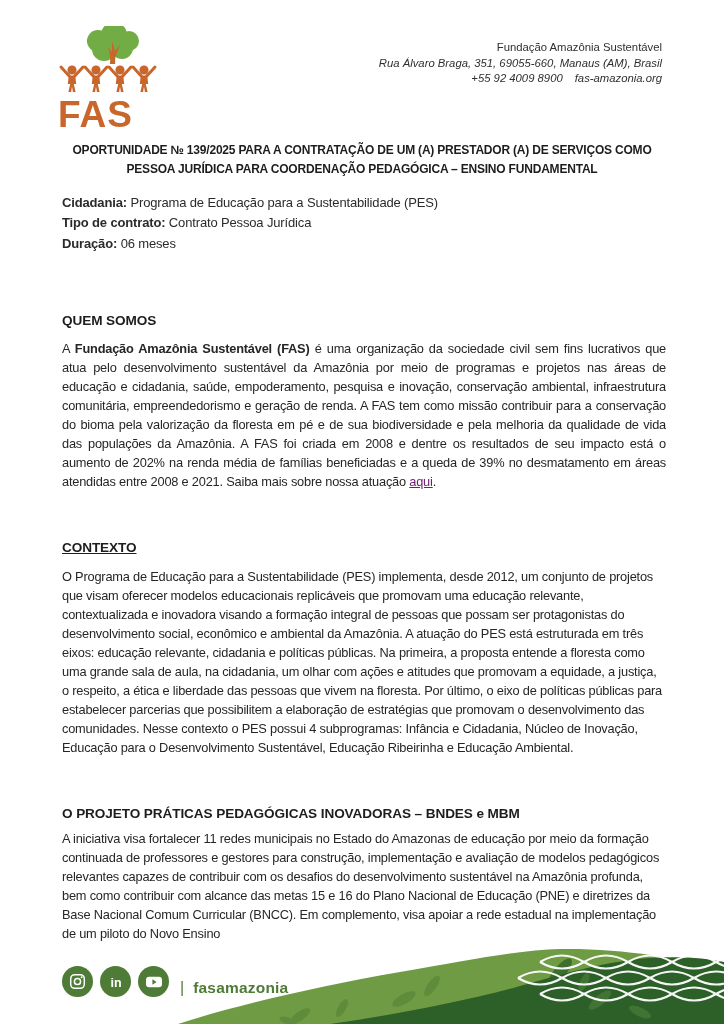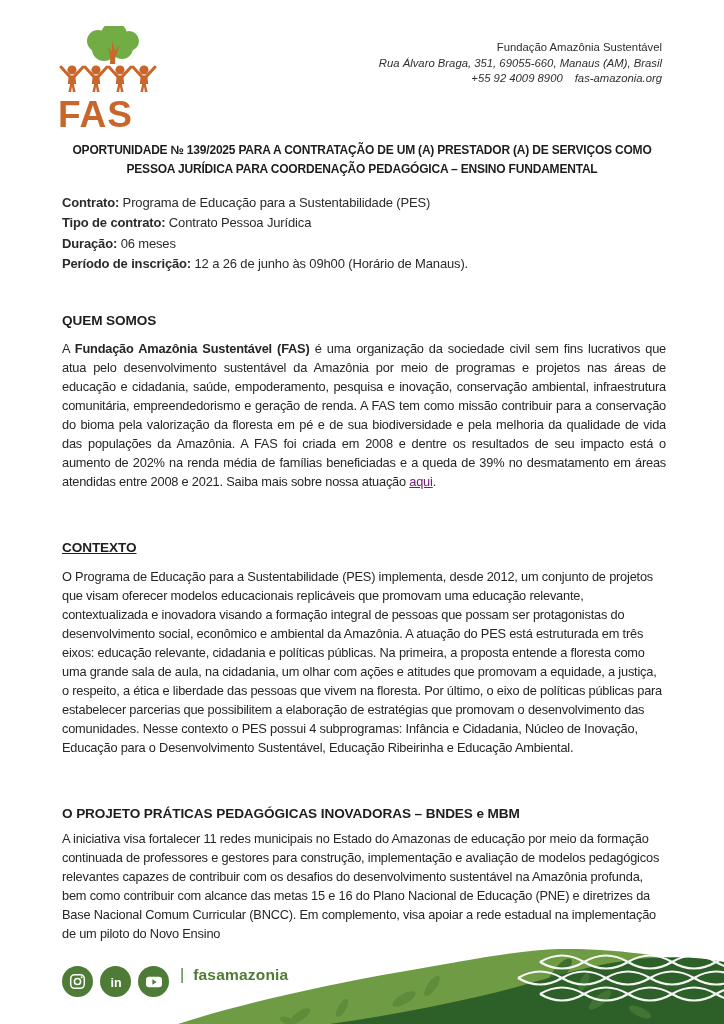--- a/index.html
+++ b/index.html
@@ -40,21 +40,21 @@
     line-height:19px; letter-spacing:-0.2px; color:#262626; }
   .para.just { text-align:justify; }
   .para b { font-weight:700; }
   .link { color:#701a75; text-decoration:underline; cursor:pointer; }
   .tagline { position:absolute; left:62px; width:604px; top:502px;
     font-weight:700; font-style:italic; font-size:12.9px; letter-spacing:-0.15px;
     color:#1d1d1d; }
   
   .footer { position:absolute; left:0; bottom:0; width:724px; height:82px; }
   .footer svg.wave { position:absolute; inset:0; display:block; }
-  .social { position:absolute; left:62px; top:24px; display:flex; align-items:flex-start; }
+  .social { position:absolute; left:62px; top:24px; display:flex; align-items:flex-end; }
   .social .icn { width:31px; height:31px; border-radius:50%; background:#4E7B35;
     margin-right:7px; display:flex; align-items:center; justify-content:center; }
   .social .sep { color:#4E7B35; font-size:16px; font-weight:300; margin:0 9px 0 4px; }
   .social .handle { color:#4E7B35; font-weight:700; font-size:15.5px; letter-spacing:0.2px; }
 </style>
 </head>
 <body>
 
 <div class="page">
 
@@ -107,24 +107,23 @@
     <div class="italic">Rua Álvaro Braga, 351, 69055-660, Manaus (AM), Brasil</div>
     <div class="italic"><span>+55 92 4009 8900</span><span class="gap"></span><span>fas-amazonia.org</span></div>
   </div>
 
   <div class="doc-title">
     <div>OPORTUNIDADE № 139/2025 PARA A CONTRATAÇÃO DE UM (A) PRESTADOR (A) DE SERVIÇOS COMO</div>
     <div>PESSOA JURÍDICA PARA COORDENAÇÃO PEDAGÓGICA – ENSINO FUNDAMENTAL</div>
   </div>
 
   <div class="fields">
-    <div><span class="fl">Contrato:</span> <span>Programa de Educação para a Sustentabilidade (PES)</span></div>
+    <div><span class="fl">Cidadania:</span> <span>Programa de Educação para a Sustentabilidade (PES)</span></div>
     <div><span class="fl">Tipo de contrato:</span> <span>Contrato Pessoa Jurídica</span></div>
     <div><span class="fl">Duração:</span> <span>06 meses</span></div>
-    <div><span class="fl">Período de inscrição:</span> <span>12 a 26 de junho às 09h00 (Horário de Manaus).</span></div>
   </div>
 
   <div class="sec-head" style="top:313px;">QUEM SOMOS</div>
   <div class="para just" style="top:339px;"><span>A </span><b>Fundação Amazônia Sustentável (FAS)</b><span> é uma organização da sociedade civil sem fins lucrativos que atua pelo desenvolvimento sustentável da Amazônia por meio de programas e projetos nas áreas de educação e cidadania, saúde, empoderamento, pesquisa e inovação, conservação ambiental, infraestrutura comunitária, empreendedorismo e geração de renda. A FAS tem como missão contribuir para a conservação do bioma pela valorização da floresta em pé e de sua biodiversidade e pela melhoria da qualidade de vida das populações da Amazônia. A FAS foi criada em 2008 e dentre os resultados de seu impacto está o aumento de 202% na renda média de famílias beneficiadas e a queda de 39% no desmatamento em áreas atendidas entre 2008 e 2021. Saiba mais sobre nossa atuação </span><span class="link">aqui</span><span>.</span></div>
 
   <div class="sec-head" style="top:540px;text-decoration:underline;">CONTEXTO</div>
   <div class="para" style="top:567px;">O Programa de Educação para a Sustentabilidade (PES) implementa, desde 2012, um conjunto de projetos que visam oferecer modelos educacionais replicáveis que promovam uma educação relevante, contextualizada e inovadora visando a formação integral de pessoas que possam ser protagonistas do desenvolvimento social, econômico e ambiental da Amazônia. A atuação do PES está estruturada em três eixos: educação relevante, cidadania e políticas públicas. Na primeira, a proposta entende a floresta como uma grande sala de aula, na cidadania, um olhar com ações e atitudes que promovam a equidade, a justiça, o respeito, a ética e liberdade das pessoas que vivem na floresta. Por último, o eixo de políticas públicas para estabelecer parcerias que possibilitem a elaboração de estratégias que promovam o desenvolvimento das comunidades. Nesse contexto o PES possui 4 subprogramas: Infância e Cidadania, Núcleo de Inovação, Educação para o Desenvolvimento Sustentável, Educação Ribeirinha e Educação Ambiental.</div>
 
   <div class="sec-head" style="top:806px;">O PROJETO PRÁTICAS PEDAGÓGICAS INOVADORAS – BNDES e MBM</div>
   <div class="para" style="top:829px;">A iniciativa visa fortalecer 11 redes municipais no Estado do Amazonas de educação por meio da formação continuada de professores e gestores para construção, implementação e avaliação de modelos pedagógicos relevantes capazes de contribuir com os desafios do desenvolvimento sustentável na Amazônia profunda, bem como contribuir com alcance das metas 15 e 16 do Plano Nacional de Educação (PNE) e diretrizes da Base Nacional Comum Curricular (BNCC). Em complemento, visa apoiar a rede estadual na implementação de um piloto do Novo Ensino</div>

